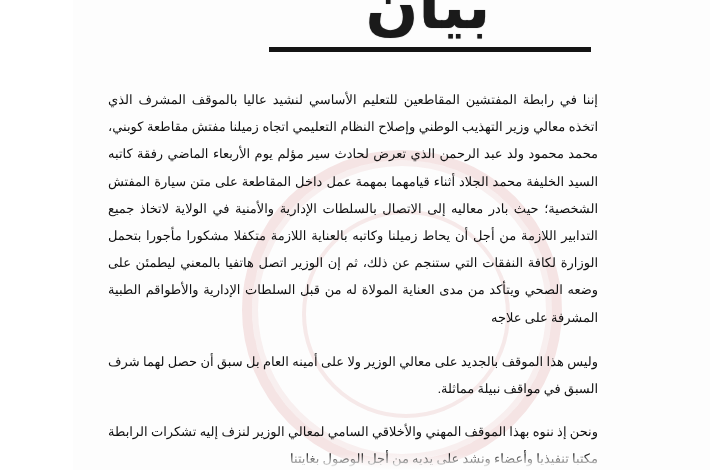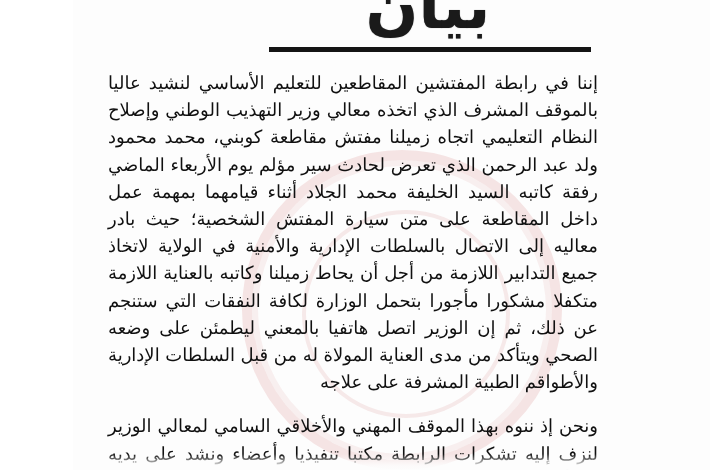--- a/index.html
+++ b/index.html
@@ -85,25 +85,25 @@
     position: absolute;
     top: 70px;
     right: 112px;
     width: 490px;
     z-index: 2;
     text-align: justify;
     text-align-last: right;
     direction: rtl;
   }
   .para {
-    font-size: 18px;
+    font-size: 13px;
     line-height: 27.2px;
     color: #101010;
-    margin: 0 0 17px 0;
-    font-family: Liberation Sans, sans-serif;
+    margin: 16px 0 17px 0;
+    font-family: Liberation Serif, serif;
     text-align: justify;
     text-align-last: right;
   }
   .para.first {
     text-indent: 0;
   }
   .para.tight {
     margin-bottom: 15px;
   }
 
@@ -126,17 +126,18 @@
 
   <div id="watermark"></div>
 
   <div id="title-block">
     <div id="doc-title">بيان</div>
   </div>
   <div id="title-rule"></div>
 
   <div id="body-text">
     <p class="para first">إننا في رابطة المفتشين المقاطعين للتعليم الأساسي لنشيد عاليا بالموقف المشرف الذي اتخذه معالي وزير التهذيب الوطني وإصلاح النظام التعليمي اتجاه زميلنا مفتش مقاطعة كوبني، محمد محمود ولد عبد الرحمن الذي تعرض لحادث سير مؤلم يوم الأربعاء الماضي رفقة كاتبه السيد الخليفة محمد الجلاد أثناء قيامهما بمهمة عمل داخل المقاطعة على متن سيارة المفتش الشخصية؛ حيث بادر معاليه إلى الاتصال بالسلطات الإدارية والأمنية في الولاية لاتخاذ جميع التدابير اللازمة من أجل أن يحاط زميلنا وكاتبه بالعناية اللازمة متكفلا مشكورا مأجورا بتحمل الوزارة لكافة النفقات التي ستنجم عن ذلك، ثم إن الوزير اتصل هاتفيا بالمعني ليطمئن على وضعه الصحي ويتأكد من مدى العناية المولاة له من قبل السلطات الإدارية والأطواقم الطبية المشرفة على علاجه</p>
+    <p class="para tight">وليس هذا الموقف بالجديد على معالي الوزير ولا على أمينه العام بل سبق أن حصل لهما شرف السبق في مواقف نبيلة مماثلة.</p>
     <p class="para">ونحن إذ ننوه بهذا الموقف المهني والأخلاقي السامي لمعالي الوزير لنزف إليه تشكرات الرابطة مكتبا تنفيذيا وأعضاء ونشد على يديه من أجل الوصول بغايتنا</p>
   </div>
 
   <div id="bottom-fade"></div>
 </div>
 
 </body></html>

